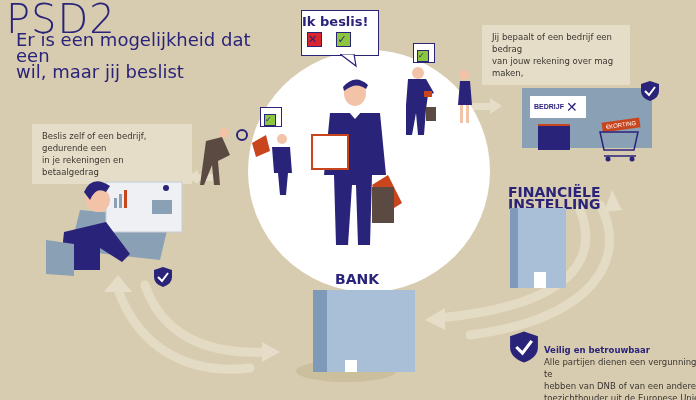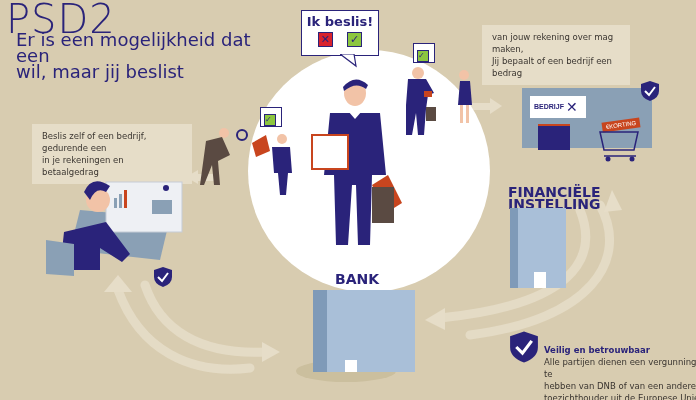--- a/index.html
+++ b/index.html
@@ -3,21 +3,21 @@
 <meta charset="utf-8">
 <style>
   html, body { margin:0; padding:0; }
   body { width:696px; height:400px; overflow:hidden; background:#d8ccb0; font-family:"Liberation Sans", "DejaVu Sans", sans-serif; position:relative; }
   .abs { position:absolute; }
   .title { left:6px; top:-4px; font-size:40px; color:#2a237a; letter-spacing:1px; font-family:"DejaVu Sans", sans-serif; font-weight:300; }
   .subtitle { left:16px; top:32px; width:250px; font-size:18px; line-height:16px; color:#2a237a; font-family:"DejaVu Sans", sans-serif; }
   .subtitle b { font-weight:normal; }
   .infobox { background:#e6ddc8; color:#3a3530; font-size:8.5px; line-height:12px; padding:6px 10px; font-family:"DejaVu Sans", sans-serif; }
   .circle { left:248px; top:50px; width:242px; height:242px; border-radius:50%; background:#ffffff; }
-  .bubble { left:301px; top:10px; width:76px; height:44px; background:#fff; border:1.5px solid #2a237a; text-align:center; }
+  .bubble { left:301px; top:10px; width:76px; height:44px; background:#fff; border:1.5px solid #2a237a; }
   .bubble .label { font-size:13px; font-weight:bold; color:#2a237a; margin-top:3px; font-family:"DejaVu Sans", sans-serif; }
   .cb { display:inline-block; width:13px; height:13px; border:1.5px solid #2a237a; margin:2px 5px; font-size:11px; line-height:13px; font-weight:bold; }
   .cb.x { background:#d9232d; color:#2a237a; }
   .cb.v { background:#8cc63f; color:#2a237a; }
   .mini-bubble { width:20px; height:18px; background:#fff; border:1px solid #2a237a; }
   .mini-bubble .cb { width:10px; height:10px; font-size:8px; line-height:10px; margin:3px; border-width:1px; }
   .label-dark { color:#2a237a; font-weight:bold; font-size:14px; font-family:"DejaVu Sans", sans-serif; line-height:12px; }
   .shield { width:20px; height:22px; }
   .veilig-title { font-weight:bold; color:#2a237a; font-size:8.5px; }
   .veilig-text { color:#3a3530; font-size:8.5px; line-height:12px; font-family:"DejaVu Sans", sans-serif; }
@@ -86,22 +86,22 @@
 <svg class="abs" style="left:200px;top:125px" width="100" height="80" viewBox="0 0 100 80">
   <circle cx="24" cy="8" r="5" fill="#f2c3a7"></circle>
   <path d="M6,16 L22,12 L30,30 L18,36 L20,60 L14,60 L12,40 L4,60 L0,60 Z" fill="#5a4a42"></path>
   <circle cx="42" cy="10" r="5" fill="none" stroke="#2a237a" stroke-width="2"></circle>
   <polygon points="52,18 66,10 70,26 56,32" fill="#c8451e"></polygon>
   <circle cx="82" cy="14" r="5" fill="#f2c3a7"></circle>
   <path d="M72,22 L90,22 L92,48 L88,48 L86,70 L80,70 L78,48 L74,48 Z" fill="#2a237a"></path>
 </svg>
 
 <div class="abs infobox" style="left:482px;top:25px;width:128px">
+  <div>Jij bepaalt of een bedrijf een bedrag</div>
   <div>van jouw rekening over mag maken,</div>
-  <div>Jij bepaalt of een bedrijf een bedrag</div>
 </div>
 
 <div class="abs infobox" style="left:32px;top:124px;width:140px">
   <div>Beslis zelf of een bedrijf, gedurende een</div>
   <div>in je rekeningen en betaalgedrag</div>
 </div>
 
 <div class="abs" style="left:522px;top:88px;width:130px;height:60px;background:#8aa0b5"></div>
 <div class="abs" style="left:530px;top:96px;width:52px;height:22px;background:#fff;color:#2a237a;font-size:7px;font-weight:bold;line-height:22px;padding-left:4px">
   <span>BEDRIJF</span> <span style="font-size:14px;vertical-align:middle">✕</span>

